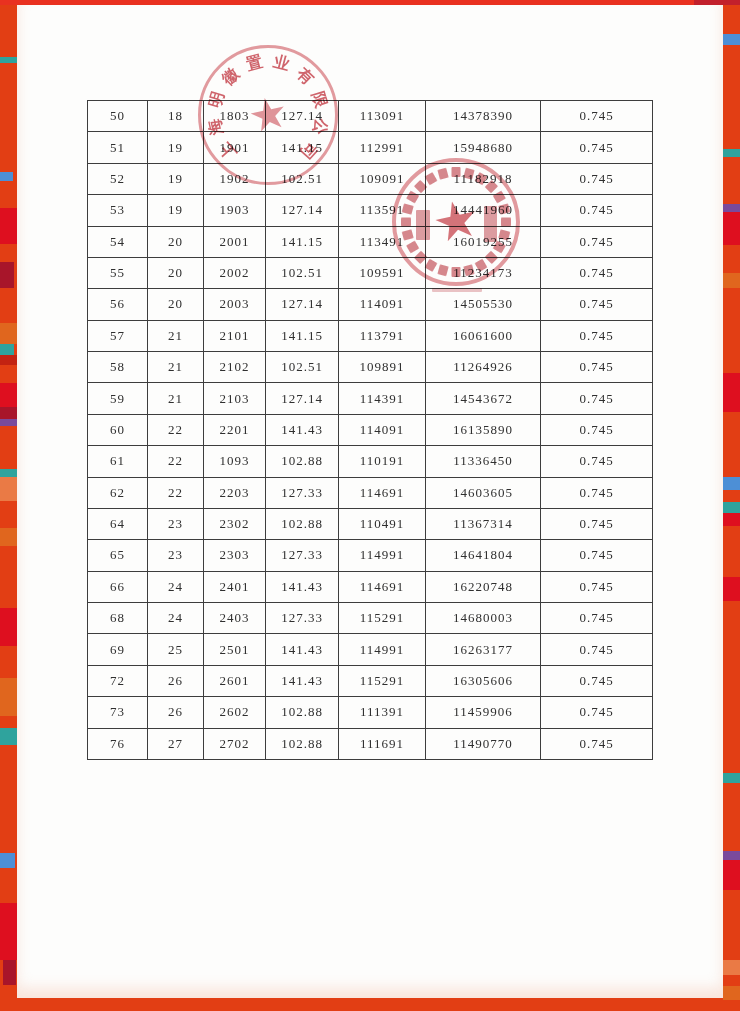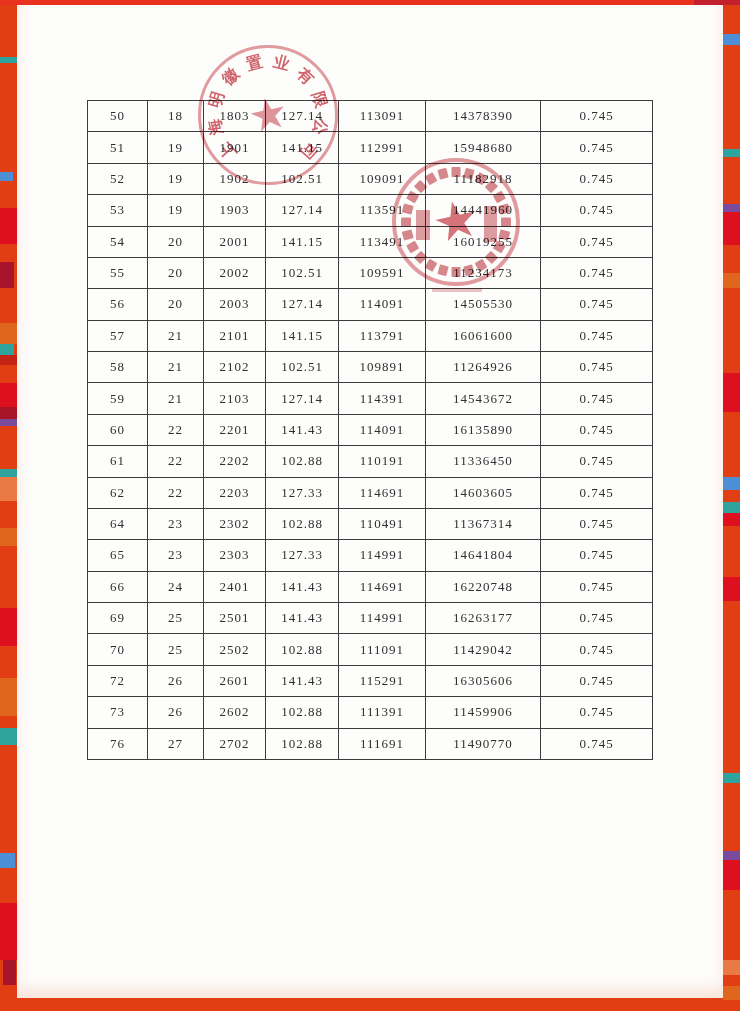--- a/index.html
+++ b/index.html
@@ -196,21 +196,21 @@
             <td>22</td>
             <td>2201</td>
             <td>141.43</td>
             <td>114091</td>
             <td>16135890</td>
             <td>0.745</td>
           </tr>
           <tr>
             <td>61</td>
             <td>22</td>
-            <td>2202</td>
+            <td>1093</td>
             <td>102.88</td>
             <td>110191</td>
             <td>11336450</td>
             <td>0.745</td>
           </tr>
           <tr>
             <td>62</td>
             <td>22</td>
             <td>2203</td>
             <td>127.33</td>
@@ -239,35 +239,35 @@
           <tr>
             <td>66</td>
             <td>24</td>
             <td>2401</td>
             <td>141.43</td>
             <td>114691</td>
             <td>16220748</td>
             <td>0.745</td>
           </tr>
           <tr>
+            <td>68</td>
+            <td>24</td>
+            <td>2403</td>
+            <td>127.33</td>
+            <td>115291</td>
+            <td>14680003</td>
+            <td>0.745</td>
+          </tr>
+          <tr>
             <td>69</td>
             <td>25</td>
             <td>2501</td>
             <td>141.43</td>
             <td>114991</td>
             <td>16263177</td>
-            <td>0.745</td>
-          </tr>
-          <tr>
-            <td>70</td>
-            <td>25</td>
-            <td>2502</td>
-            <td>102.88</td>
-            <td>111091</td>
-            <td>11429042</td>
             <td>0.745</td>
           </tr>
           <tr>
             <td>72</td>
             <td>26</td>
             <td>2601</td>
             <td>141.43</td>
             <td>115291</td>
             <td>16305606</td>
             <td>0.745</td>

